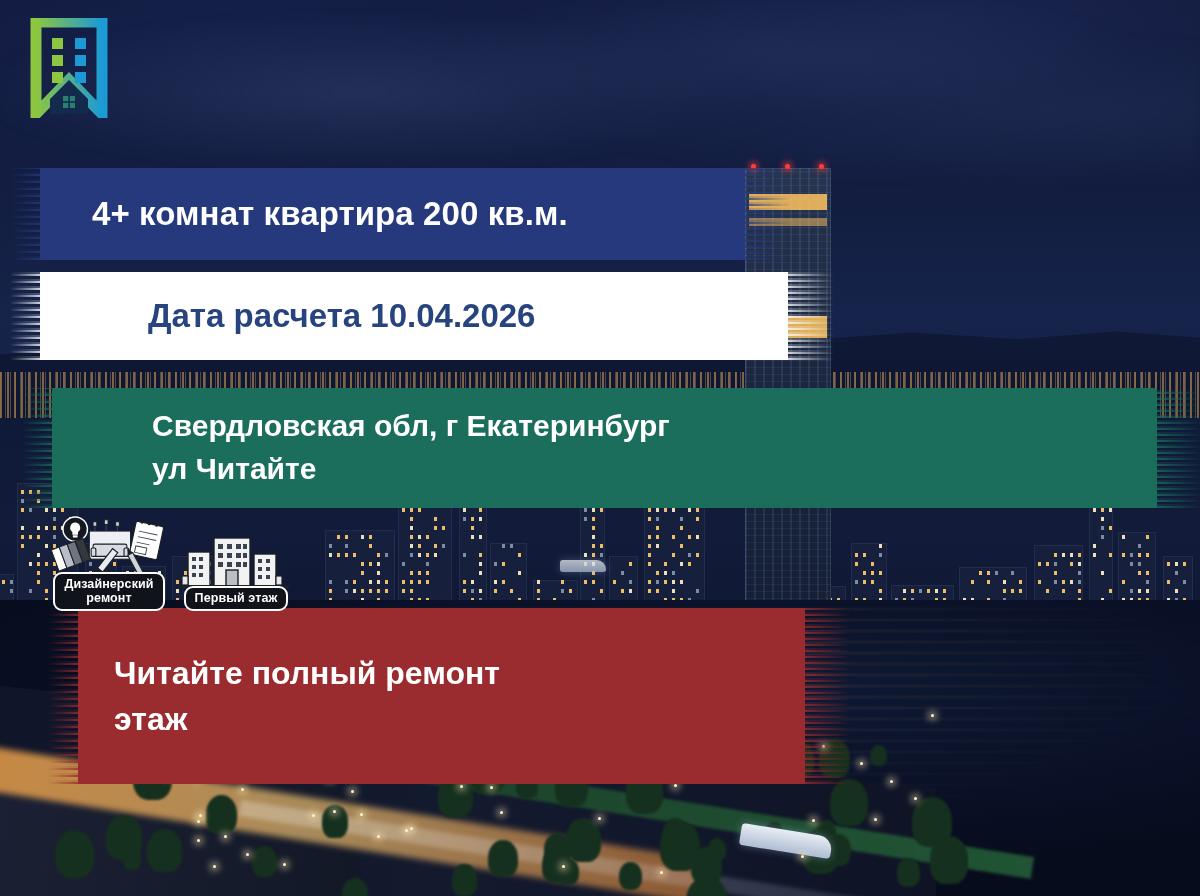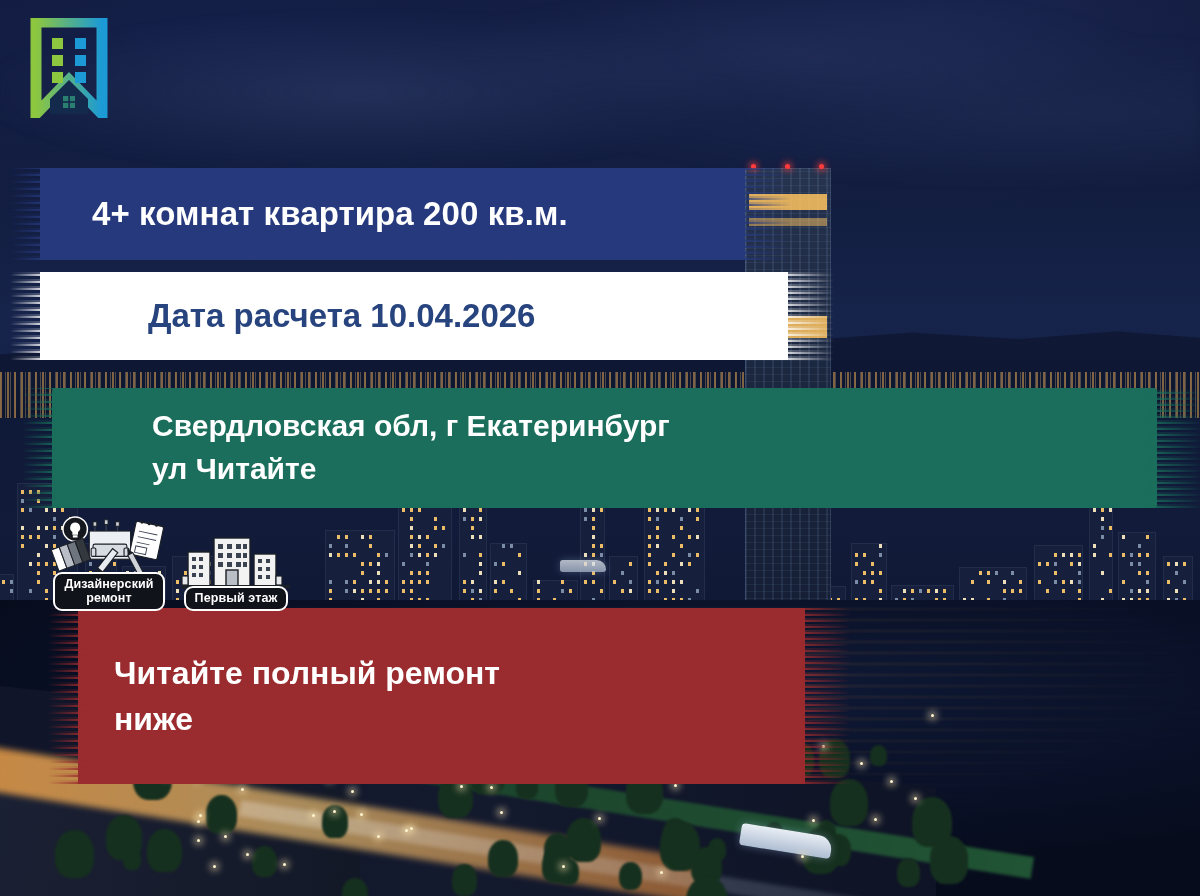--- a/index.html
+++ b/index.html
@@ -1324,21 +1324,21 @@
         <div>Свердловская обл, г Екатеринбург</div>
         <div>ул Читайте</div>
       </div>
     </div>
   </div>
 
   <div class="band" id="band-cta">
     <div class="inner">
       <div class="txt">
         <div>Читайте полный ремонт</div>
-        <div>ниже</div>
+        <div>этаж</div>
       </div>
     </div>
   </div>
 
   <div class="badges">
 
     <div class="badge">
       <svg class="badge-art" viewBox="0 0 130 66" width="130">
         <circle cx="29" cy="14" r="13" fill="#15181e" stroke="#fff" stroke-width="1.6"></circle>
         <path d="M29 7a5.5 5.5 0 0 0-3 10v3h6v-3a5.5 5.5 0 0 0-3-10z" fill="#fff"></path>

